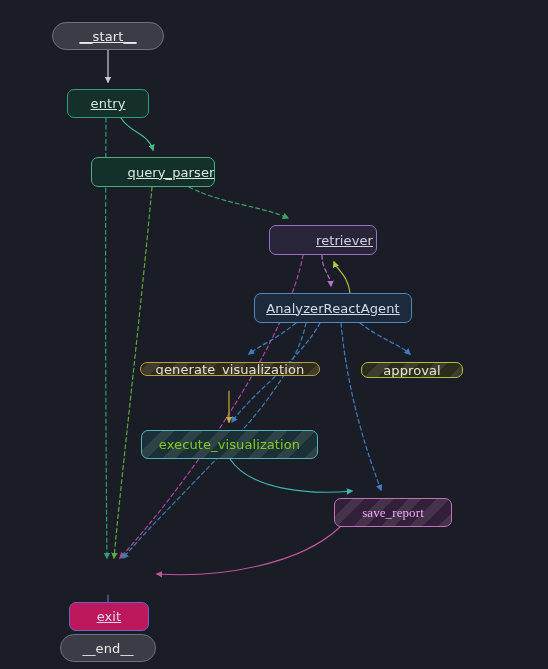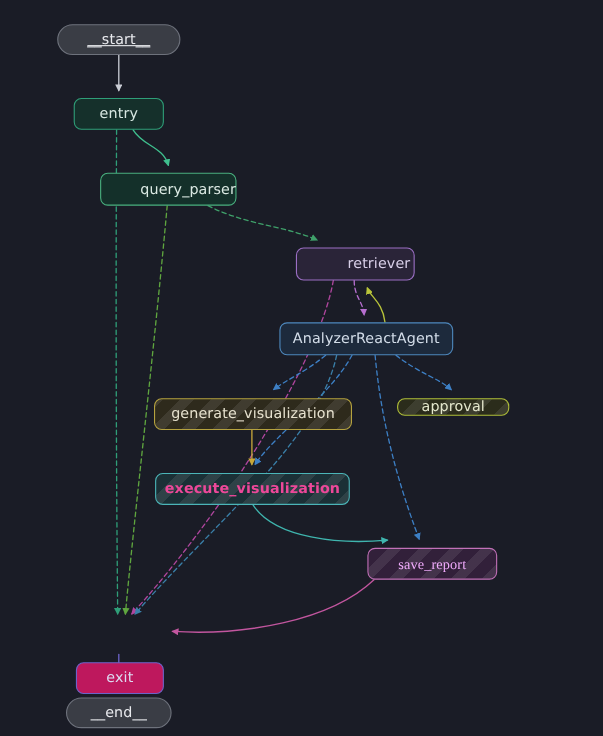--- a/index.html
+++ b/index.html
@@ -46,20 +46,21 @@
   
   .node.terminal {
     background: #3a3d45;
     border-color: #6e727c;
     color: #e9eaee;
     border-radius: 999px;
   }
   
   .node.plain {
     border-radius: 7px;
+    text-decoration: underline;
   }
   
   .node.hatched {
     border-radius: 7px;
     overflow: hidden;
   }
   .node.hatched::before {
     content: "";
     position: absolute;
     left: 0; top: 0; right: 0; bottom: 0;
@@ -73,21 +74,21 @@
     );
     pointer-events: none;
   }
   
   .theme-entry      { background:#15302b; border-color:#2f9e78; color:#d7e7e2; }
   .theme-query      { background:#14302a; border-color:#49b07f; color:#dbe9e3; }
   .theme-retriever  { background:#2a2438; border-color:#9b6fc4; color:#d8cfe8; }
   .theme-analyzer   { background:#1d2a3c; border-color:#4e88bd; color:#d3dde9; }
   .theme-genviz     { background:#2e2a1c; border-color:#b5a23f; color:#e7e2cf; }
   .theme-approval   { background:#2b2c1b; border-color:#b0bf3a; color:#e4e7cd; }
-  .theme-execviz    { background:#1b3036; border-color:#4bb5b8; color:#ec4899;font-weight:bold; }
+  .theme-execviz    { background:#1b3036; border-color:#4bb5b8; color:#84cc16; }
   .theme-savereport { background:#32203a; border-color:#c271b8; color:#f0abfc;font-family:Liberation Serif, serif; }
   .theme-exit       { background:#20203a; border-color:#6c63c9; color:#dcdaf1; }
 </style>
 </head>
 <body>
 
 <div id="graph-canvas">
 
   <svg id="edge-layer" viewBox="0 0 548 669" width="548" height="669" xmlns="http://www.w3.org/2000/svg">
       <defs>
@@ -162,21 +163,21 @@
       </div>
       <div class="node plain theme-query" style="left: 91px; top: 157px; width: 124px; height: 30px; background: rgb(20, 48, 42); border-color: rgb(73, 176, 127); padding-left: 36px;">
         <span class="node-label">query_parser</span>
       </div>
       <div class="node plain theme-retriever" style="left: 269px; top: 225px; width: 108px; height: 30px; background: rgb(42, 36, 56); border-color: rgb(155, 111, 196); padding-left: 43px;">
         <span class="node-label">retriever</span>
       </div>
       <div class="node plain theme-analyzer" style="left: 254px; top: 293px; width: 158px; height: 30px; background: rgb(29, 42, 60); border-color: rgb(78, 136, 189);">
         <span class="node-label">AnalyzerReactAgent</span>
       </div>
-      <div class="node hatched theme-genviz" style="left: 140px; top: 362px; width: 180px; height: 29px; background: rgb(46, 42, 28); border-color: rgb(181, 162, 63);">
+      <div class="node hatched theme-genviz" style="left: 140px; top: 362px; width: 180px; height: 14px; background: rgb(46, 42, 28); border-color: rgb(181, 162, 63);">
         <span class="node-label">generate_visualization</span>
       </div>
       <div class="node hatched theme-approval" style="left: 361px; top: 362px; width: 102px; height: 16px; background: rgb(43, 44, 27); border-color: rgb(176, 191, 58);">
         <span class="node-label">approval</span>
       </div>
       <div class="node hatched theme-execviz" style="left: 141px; top: 430px; width: 177px; height: 29px; background: rgb(27, 48, 54); border-color: rgb(75, 181, 184);">
         <span class="node-label">execute_visualization</span>
       </div>
       <div class="node hatched theme-savereport" style="left: 334px; top: 498px; width: 118px; height: 29px; background: rgb(50, 32, 58); border-color: rgb(194, 113, 184);">
         <span class="node-label">save_report</span>

